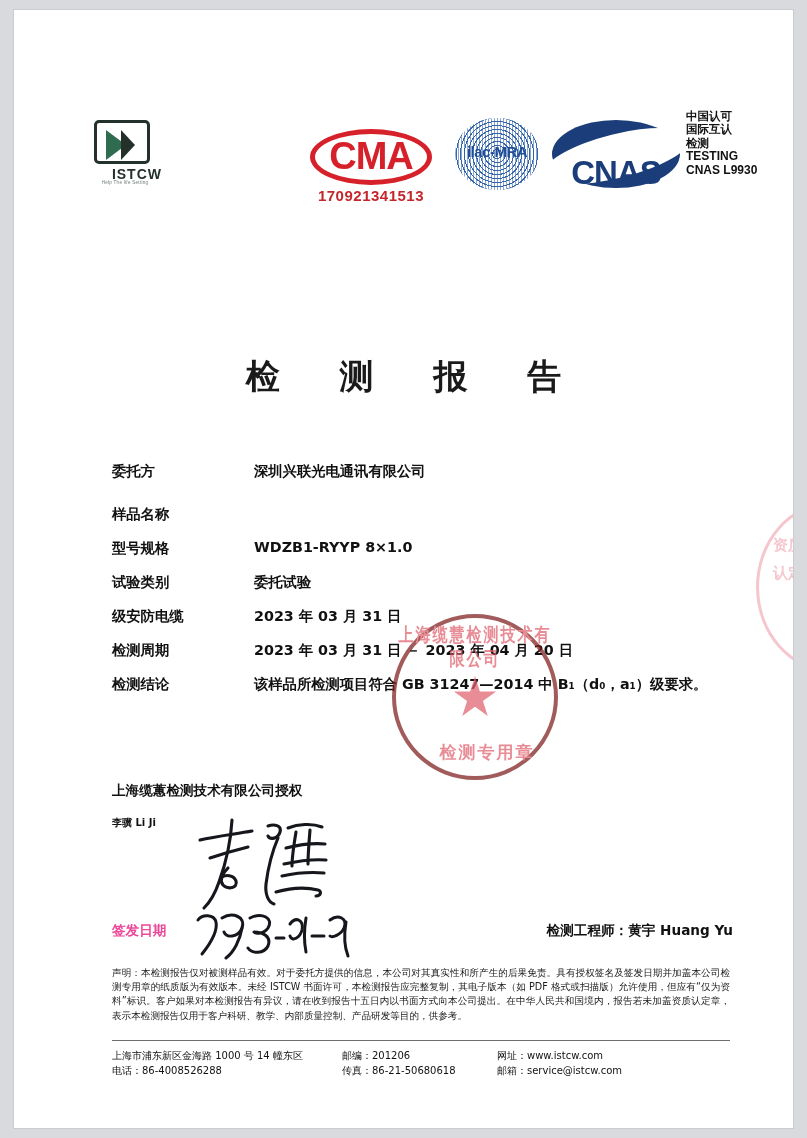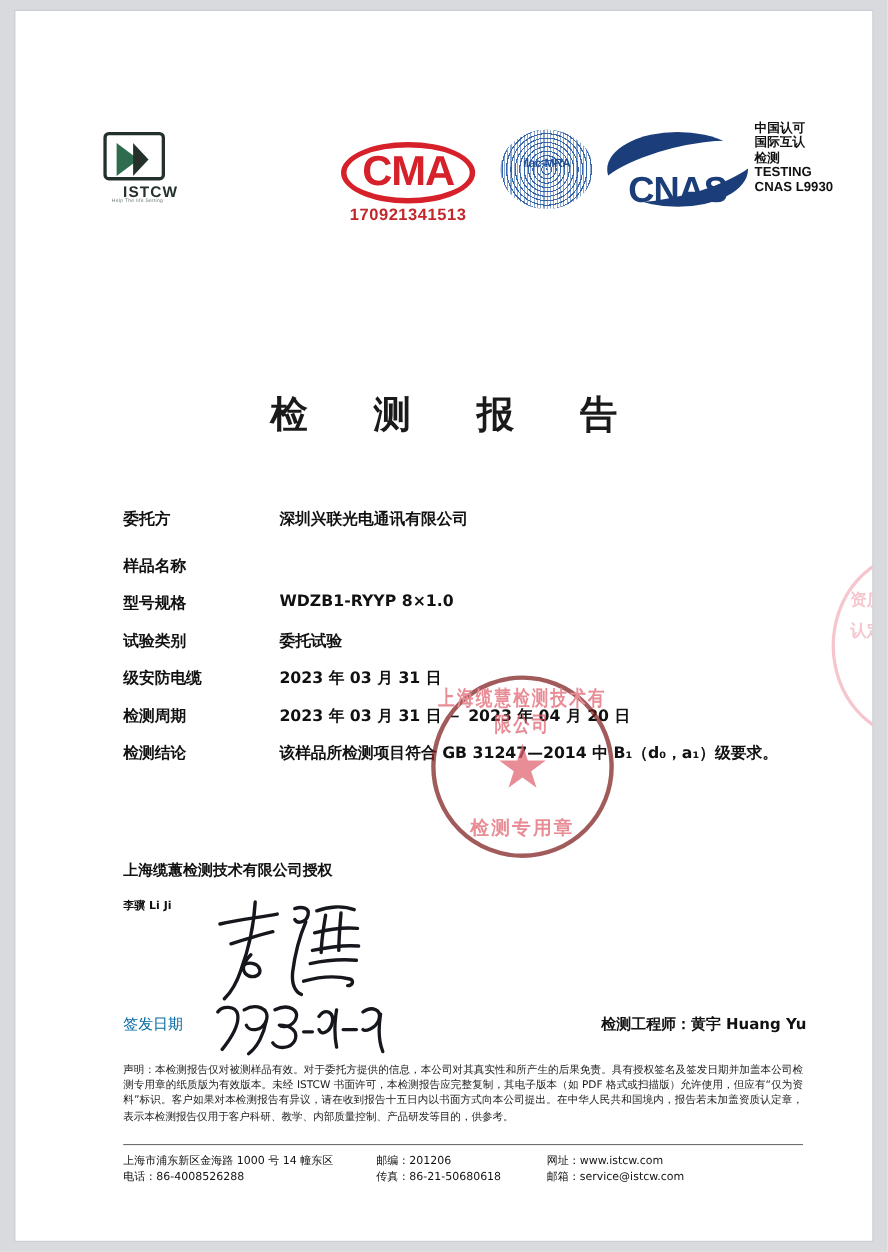--- a/index.html
+++ b/index.html
@@ -78,21 +78,21 @@
       repeating-radial-gradient(circle at 50% 50%, #2b5ea8 0 1px, transparent 1px 4px);
     opacity:.95;
   }
   .ilac .bars{
     position:absolute;left:4px;top:2px;width:84px;height:72px;border-radius:50%;
     background:repeating-linear-gradient(90deg,#2b5ea8 0 1px,transparent 1px 3px);
     opacity:.55;
   }
   .ilac .txt{
     position:absolute;left:0;top:27px;width:92px;text-align:center;
-    font-size:11px;font-weight:bold;color:#1f4e96;
+    font-size:15px;font-weight:bold;color:#1f4e96;
     font-family:"Liberation Sans",sans-serif;letter-spacing:-.5px;
   }
 
   .cnas{position:absolute;left:538px;top:8px;width:128px;height:80px;}
   .cnas .disc{
     position:absolute;left:0;top:6px;width:128px;height:68px;border-radius:50%;
     background:#1b3d7a;
   }
   .cnas .swoosh{
     position:absolute;left:-10px;top:20px;width:150px;height:44px;
@@ -135,21 +135,21 @@
   .info .val{position:absolute;left:240px;top:0;font-weight:bold;white-space:nowrap;}
   .info .gap{height:14px;}
 
   
   .auth{position:absolute;left:98px;top:772px;
         font-family:"DejaVu Sans",sans-serif;font-size:13.6px;font-weight:bold;color:#111;}
   .signer{position:absolute;left:98px;top:806px;
         font-family:"DejaVu Sans",sans-serif;font-size:10px;font-weight:bold;color:#111;}
   .sig-ink{position:absolute;left:178px;top:808px;width:150px;height:92px;}
   .issue{position:absolute;left:98px;top:912px;
-        font-family:"DejaVu Sans",sans-serif;font-size:13.6px;font-weight:normal;color:#0369a1;}
+        font-family:"DejaVu Sans",sans-serif;font-size:13.6px;font-weight:bold;color:#ec4899;}
   .issue-ink{position:absolute;left:178px;top:898px;width:170px;height:52px;}
   .engineer{position:absolute;right:60px;top:912px;
         font-family:"DejaVu Sans",sans-serif;font-size:13.6px;font-weight:bold;color:#111;white-space:nowrap;}
 
   
   .disclaimer{
     position:absolute;left:98px;top:956px;width:618px;
     font-family:"DejaVu Sans",sans-serif;font-size:9.6px;line-height:14.2px;
     color:#1a1a1a;text-align:justify;
   }
@@ -173,21 +173,21 @@
     font-size:15px;font-weight:bold;color:#e0606d;
     font-family:"DejaVu Sans",sans-serif;letter-spacing:2px;
     transform:scaleY(1.25);
   }
   .stamp .star{
     position:absolute;left:57px;top:58px;width:44px;height:44px;
     background:#e0606d;
     clip-path:polygon(50% 0%,61% 35%,98% 35%,68% 57%,79% 91%,50% 70%,21% 91%,32% 57%,2% 35%,39% 35%);
   }
   .stamp .bot-arc{
-    position:absolute;left:0;bottom:12px;width:158px;text-align:center;
+    position:absolute;left:12px;bottom:12px;width:158px;text-align:center;
     font-size:17px;font-weight:bold;color:#e0606d;
     font-family:"DejaVu Sans",sans-serif;letter-spacing:2px;
   }
   .stamp2{
     position:absolute;left:742px;top:492px;width:150px;height:170px;
     border:3px solid #f0a8b4;border-radius:50%;
     opacity:.65;box-sizing:border-box;
   }
   .stamp2 .col{
     position:absolute;left:14px;top:26px;width:36px;

